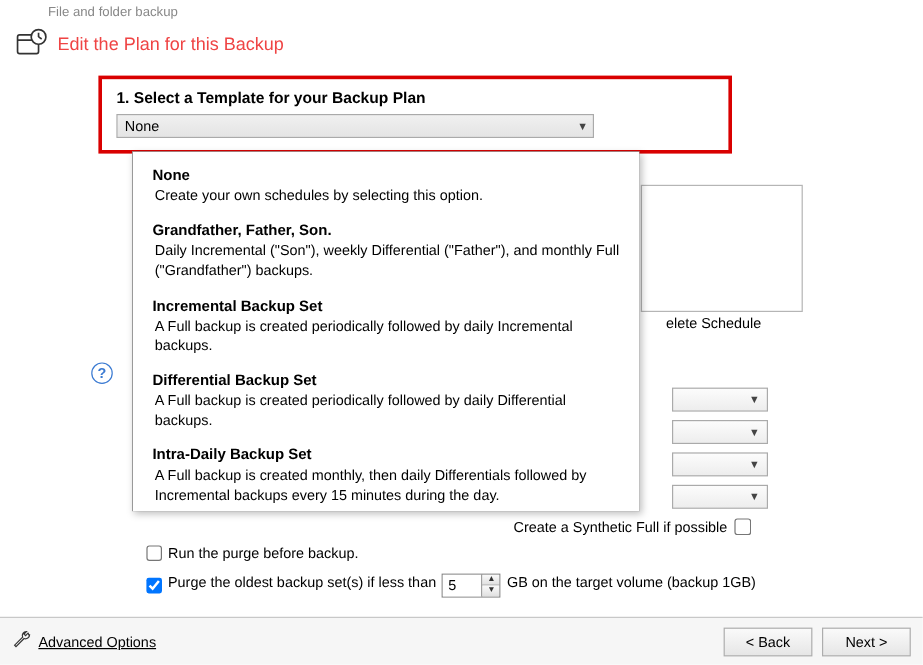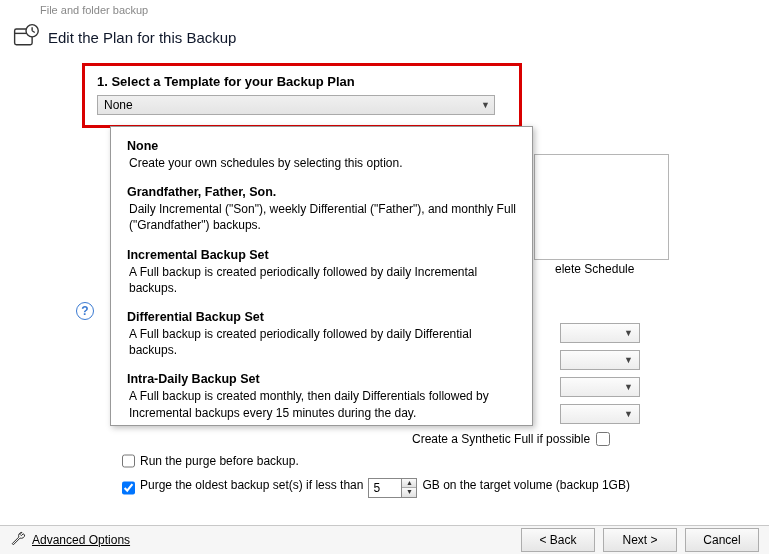--- a/index.html
+++ b/index.html
@@ -20,36 +20,36 @@
   margin-left: 32px;
 }
 .header-row {
   display: flex;
   align-items: center;
   gap: 8px;
   padding: 4px 12px 10px;
 }
 .header-icon svg { width: 28px; height: 28px; }
 .header-title {
-  color: #0f172a;
+  color: #ef4444;
   font-size: 15px;
 }
 .section {
   margin-left: 96px;
 }
 .section-title {
   font-weight: bold;
   font-size: 13px;
   margin-bottom: 6px;
 }
 .template-select-wrap {
   border: 3px solid #d90000;
   padding: 8px 12px 10px;
   margin-left: -14px;
-  width: 440px;
+  width: 528px;
 }
 .template-dropdown {
   margin-top: 2px;
   width: 398px;
   height: 20px;
   background: linear-gradient(#f0f0f0,#e4e4e4);
   border: 1px solid #aaa;
   display: flex;
   align-items: center;
   justify-content: space-between;
@@ -122,21 +122,21 @@
   padding-right: 6px;
   font-size: 9px;
   color: #444;
 }
 .small-dd.d1 { left: 560px; top: 323px; }
 .small-dd.d2 { left: 560px; top: 350px; }
 .small-dd.d3 { left: 560px; top: 377px; }
 .small-dd.d4 { left: 560px; top: 404px; }
 .synthetic-row {
   position: absolute;
-  left: 412px;
+  left: 428px;
   top: 432px;
   display: flex;
   align-items: center;
   gap: 6px;
   font-size: 12px;
 }
 .synthetic-row input[type="checkbox"] {
   width: 14px; height: 14px;
 }
 .chk-row {
@@ -171,21 +171,21 @@
   line-height: 8px;
   text-align: center;
   color: #333;
   border-bottom: 1px solid #aaa;
   cursor: pointer;
 }
 .spinner .spbtns div:last-child { border-bottom: none; }
 .bottom-bar {
   position: absolute;
   left: 0; right: 0; bottom: 0;
-  height: 29px;
+  height: 40px;
   border-top: 1px solid #c8c8c8;
   background: #f6f6f6;
   display: flex;
   align-items: center;
   padding: 0 10px;
 }
 .advanced-link {
   display: flex;
   align-items: center;
   gap: 6px;
@@ -306,14 +306,13 @@
     <span>
       <svg width="16" height="16" viewBox="0 0 24 24">
           <path d="M22 6a5 5 0 0 1-6.9 4.6L5 20.7 3.3 19l10-10A5 5 0 0 1 18 2l-3 3 2 2 3-3c.6.9 1 2 1 2z" fill="none" stroke="#333" stroke-width="1.5"></path>
         </svg>
     </span>
     <span>Advanced Options</span>
   </span>
   <span class="spacer"></span>
   <button class="wbtn">&lt; Back</button>
   <button class="wbtn">Next &gt;</button>
-  <button class="wbtn">Cancel</button>
 </div>
 
 </body></html>

